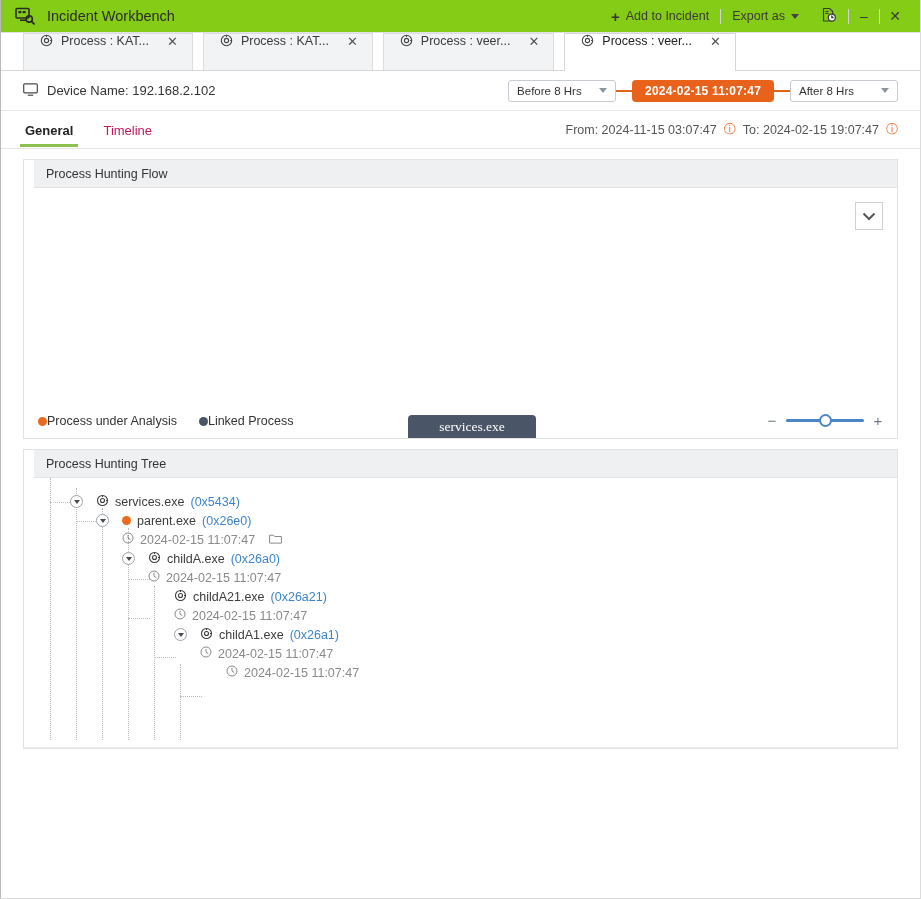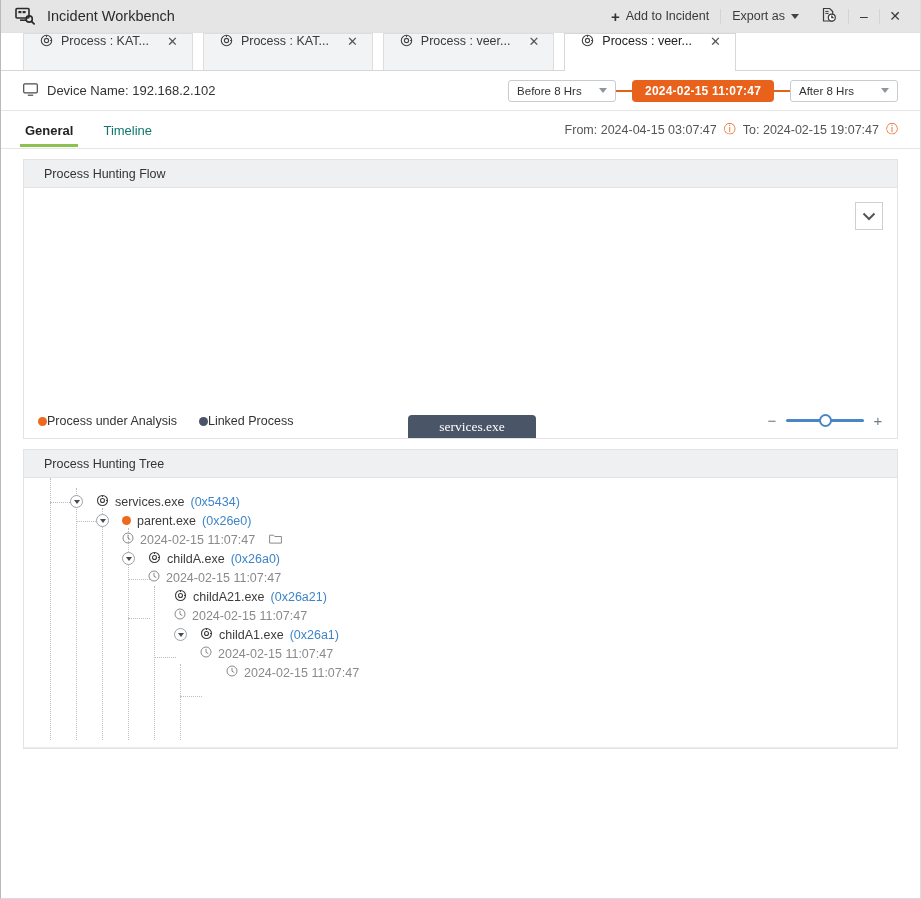--- a/index.html
+++ b/index.html
@@ -17,21 +17,21 @@
     position:absolute; left:0; top:0; width:921px; height:899px;
     border-left:1px solid #b9b9b9;
     border-right:1px solid #dcdcdc;
     border-bottom:1px solid #dcdcdc;
     background:#fff;
   }
 
   
   .titlebar {
     height:33px; display:flex; align-items:center;
-    border-bottom:1px solid #e2e2e2; background:#e5e5e5;
+    border-bottom:1px solid #e2e2e2; background:#84cc16;
     padding-left:14px;
   }
   .app-icon { width:20px; height:18px; margin-right:12px; flex:0 0 auto; }
   .app-title { font-size:14.5px; color:#2b2b2b; }
   .title-actions { margin-left:auto; display:flex; align-items:center; padding-right:10px; }
   .ta-item {
     display:flex; align-items:center; gap:6px;
     font-size:12.5px; color:#3b3b3b; padding:0 11px; height:24px; cursor:pointer;
   }
   .ta-sep { width:1px; height:15px; background:#d4d4d4; }
@@ -71,30 +71,30 @@
   .tline { width:16px; height:2px; background:#e2621b; }
   .tpill {
     height:22px; background:#e8621c; color:#fff; border-radius:4px;
     display:flex; align-items:center; padding:0 13px;
     font-size:12px; font-weight:bold; letter-spacing:.2px;
   }
 
   
   .subtabs { height:38px; display:flex; align-items:center; padding:0 22px;
              border-bottom:1px solid #e6e6e6; }
-  .stab { font-size:13px; color:#0f766e; margin-right:26px; padding:9px 2px 8px; cursor:pointer; position:relative; }
+  .stab { font-size:13px; color:#be185d; margin-right:26px; padding:9px 2px 8px; cursor:pointer; position:relative; }
   .stab.active { font-weight:bold; color:#222; }
   .stab.active:after { content:""; position:absolute; left:-3px; right:-3px; bottom:-1px; height:3px; background:#8cc152; }
   .range { margin-left:auto; display:flex; align-items:center; gap:7px; font-size:12.5px; color:#555; }
   .info-ic { color:#e8621c; font-size:12px; }
 
   
   .panel { margin:10px 22px 0; border:1px solid #e3e3e3; background:#fff; }
   .panel-head { height:28px; background:#eef0f2; border-bottom:1px solid #e3e3e3;
-                display:flex; align-items:center; padding:0 20px; font-size:12.5px; color:#333; }
+                display:flex; align-items:center; padding:0 12px; font-size:12.5px; color:#333;margin-left:10px; }
   .flow-body { position:relative; height:250px; overflow:hidden; }
   .tree-body { position:relative; height:270px; overflow:hidden; padding:14px 0 0 0; }
 
   
   .node {
     position:absolute; background:#4a5568; color:#fff; border-radius:4px;
     font-family:"Liberation Serif", serif; font-size:13.5px;
     display:flex; align-items:center; justify-content:center; text-align:center;
     line-height:1.22; padding:2px 6px;
   }
@@ -247,21 +247,21 @@
         <span>After 8 Hrs</span>
         <span class="ca"></span>
       </div>
     </div>
   </div>
 
   <div class="subtabs">
     <div class="stab active">General</div>
     <div class="stab">Timeline</div>
     <div class="range">
-      <span>From: 2024-04-15 03:07:47</span>
+      <span>From: 2024-11-15 03:07:47</span>
       <span class="info-ic">ⓘ</span>
       <span>To: 2024-02-15 19:07:47</span>
       <span class="info-ic">ⓘ</span>
     </div>
   </div>
 
   <div class="panel">
     <div class="panel-head">Process Hunting Flow</div>
     <div class="flow-body">
 

